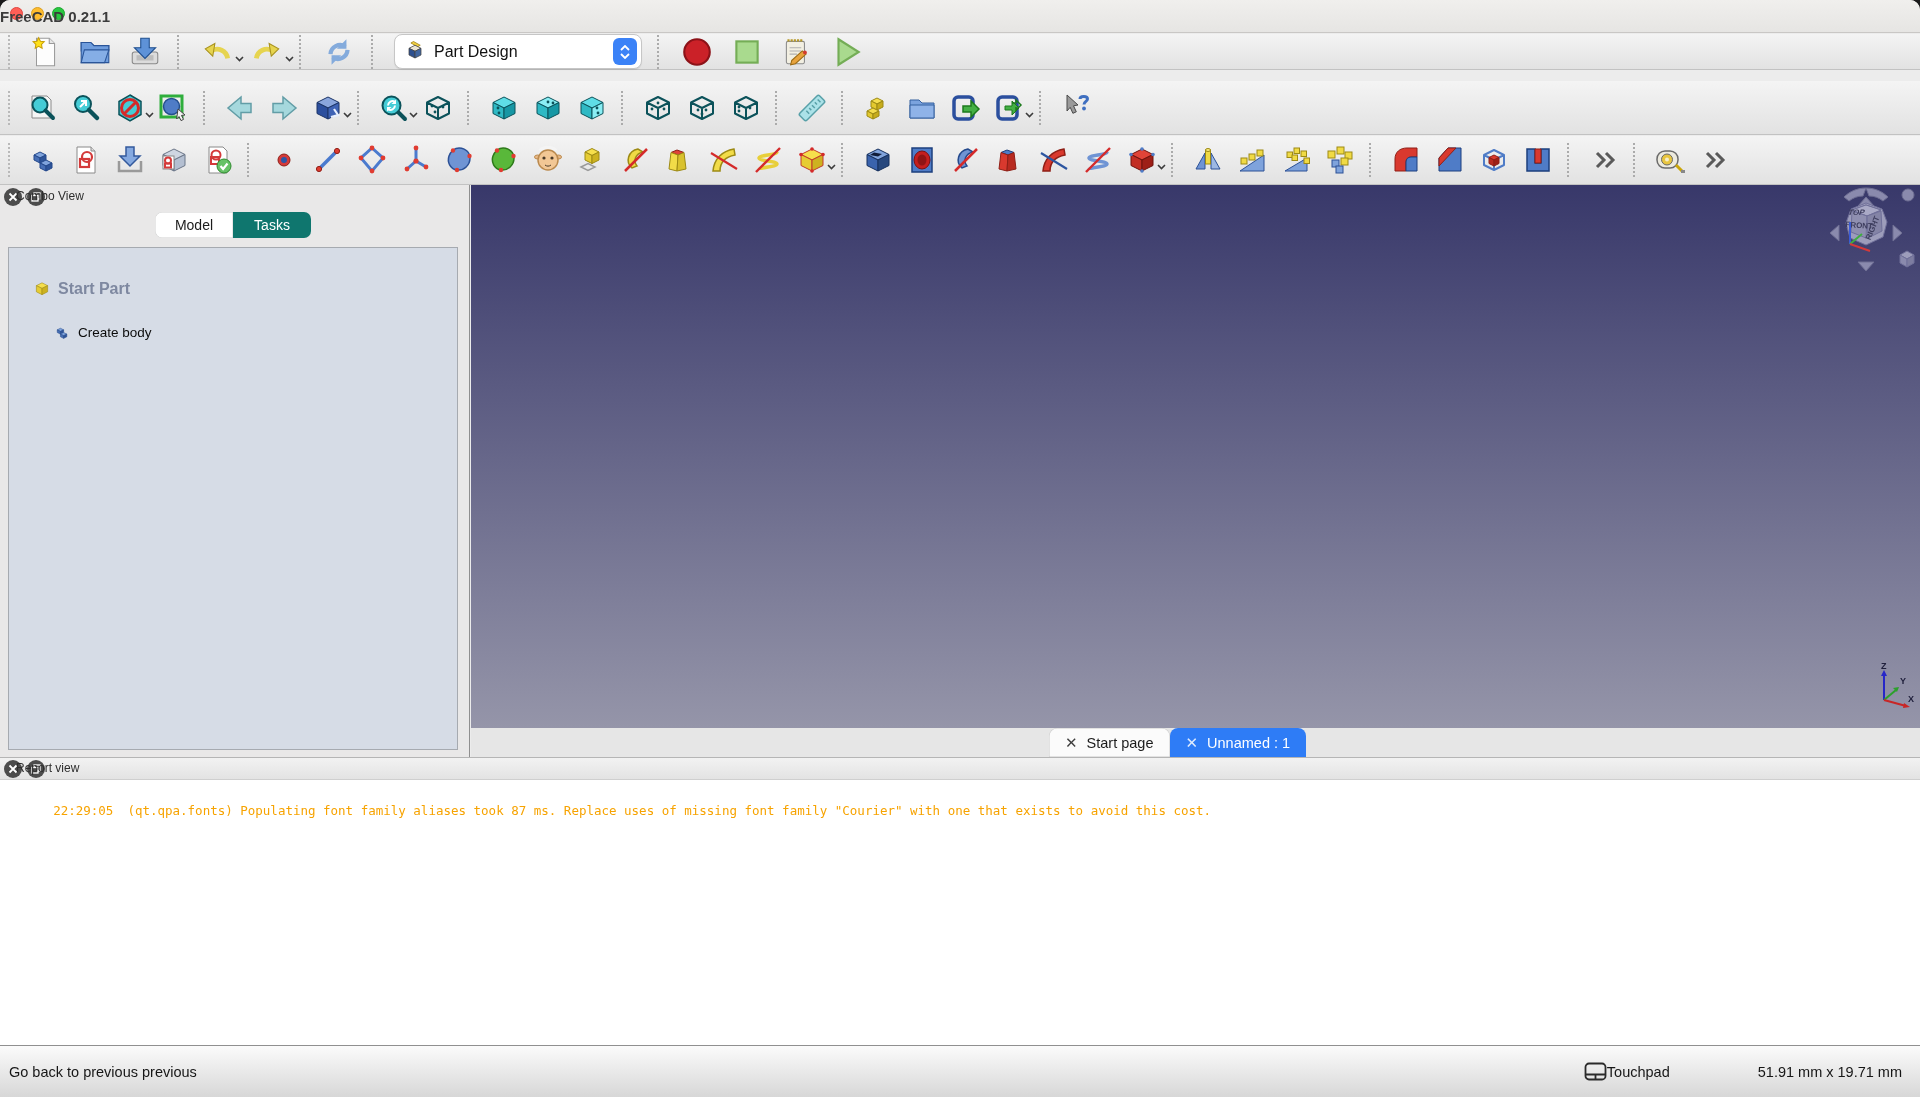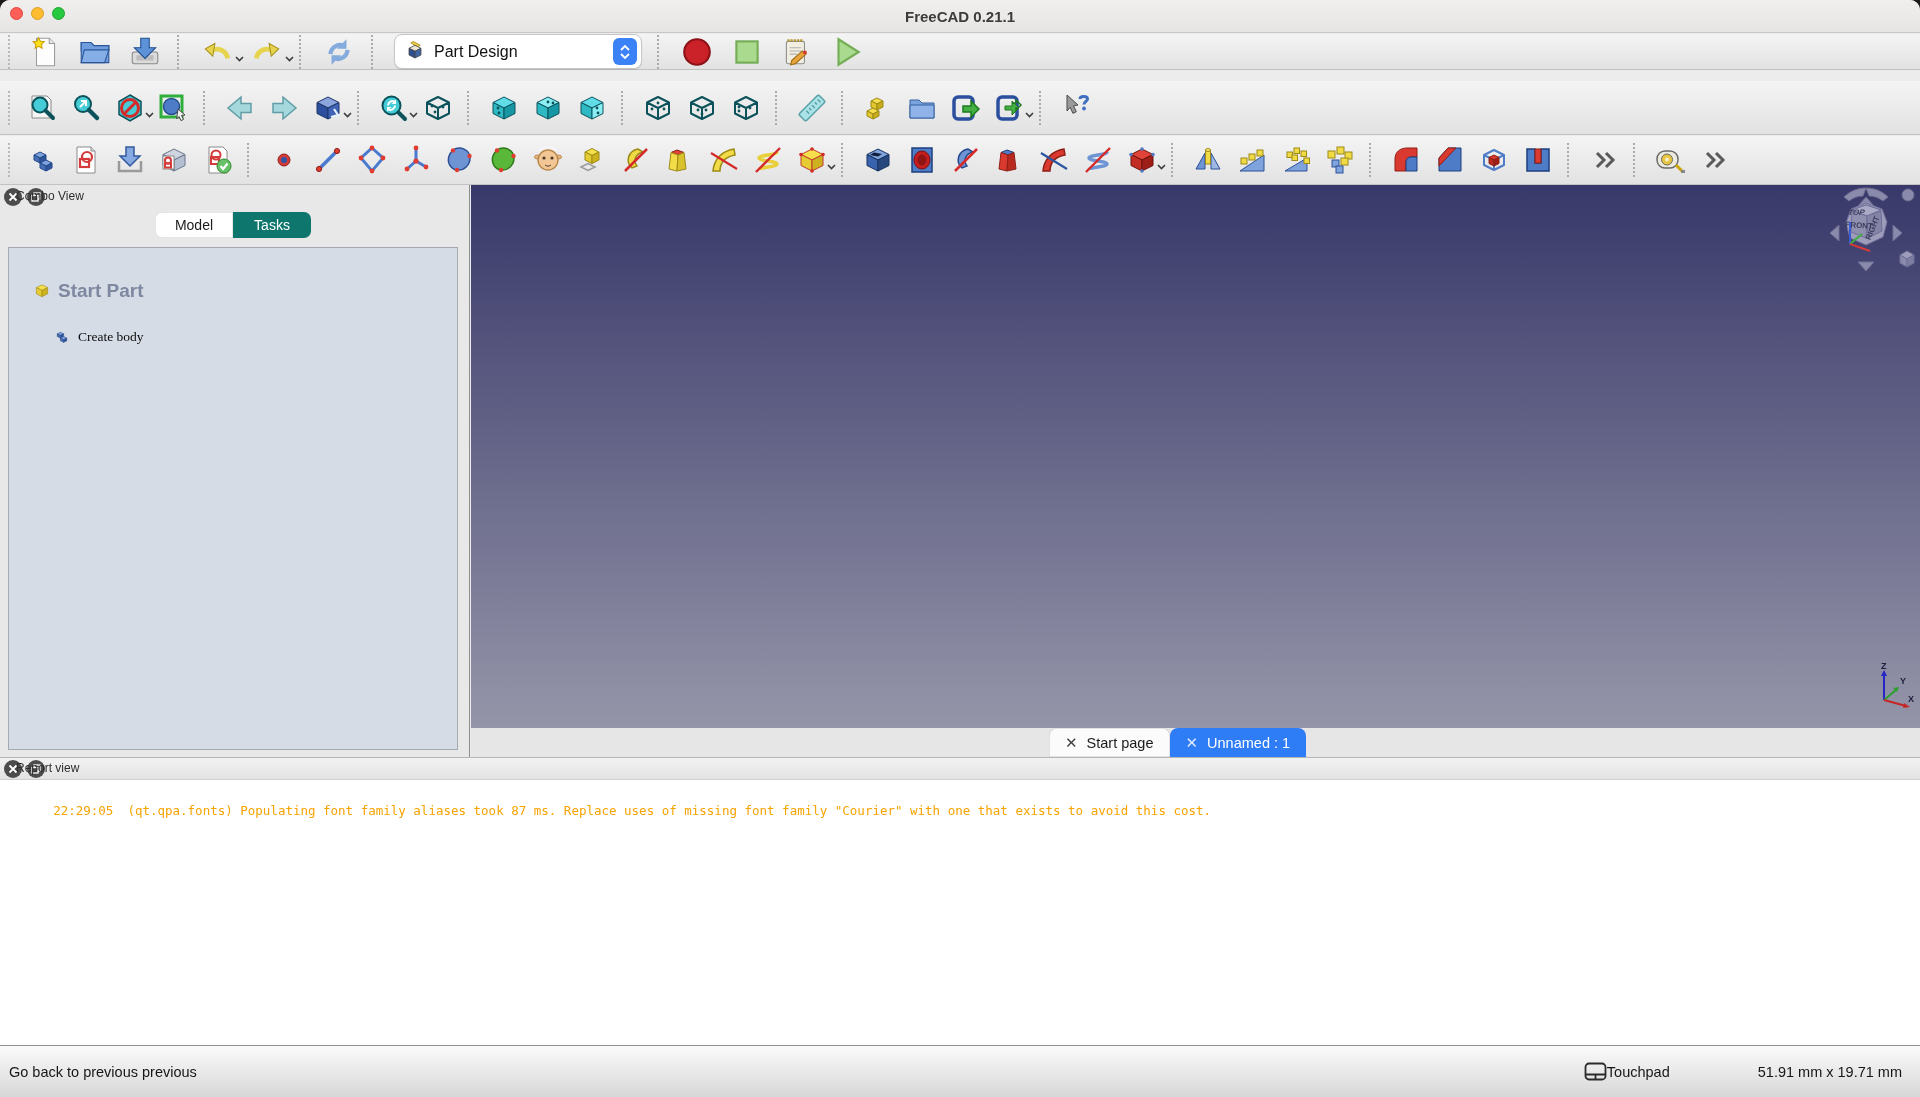--- a/index.html
+++ b/index.html
@@ -4,21 +4,21 @@
 <style>
   * { margin:0; padding:0; box-sizing:border-box; }
   html,body { background:#1a1a1a; font-family:"Liberation Sans", sans-serif; }
   .window { position:relative; width:1920px; height:1097px; background:#ececec; overflow:hidden; border-radius:10px 10px 0 0; }
 
   
   .titlebar { position:absolute; left:0; top:0; right:0; height:33px; background:linear-gradient(#f0efed,#e6e5e3); border-bottom:1px solid #c9c7c5; }
   .traffic { position:absolute; left:10px; top:7px; display:flex; gap:8px; }
   .traffic span { width:13px; height:13px; border-radius:50%; display:block; }
   .tl-red{ background:#ff5f57; border:0.5px solid #e0443e; } .tl-yellow{ background:#febc2e; border:0.5px solid #d89f23; } .tl-green{ background:#28c840; border:0.5px solid #1fa52f; }
-  .win-title { position:absolute; left:0; right:0; top:0; height:33px; line-height:33px; text-align:center; font-size:15px; font-weight:bold; color:#3c3c3c; }
+  .win-title { position:absolute; left:0; right:0; top:0; height:33px; line-height:33px; text-align:left; font-size:15px; font-weight:bold; color:#3c3c3c; }
 
   
   .tbrow { position:absolute; left:0; right:0; display:flex; align-items:center; background:linear-gradient(#f4f4f4,#e2e2e2); border-bottom:1px solid #c2c2c2; padding-left:4px; }
   #tb1 { top:34px; height:36px; }
   #tb2 { top:81px; height:54px; }
   #tb3 { top:136px; height:49px; }
   .tb-btn { position:relative; width:44px; height:42px; display:flex; align-items:center; justify-content:center; background:transparent; border:none; flex:0 0 auto; }
   #tb1 .tb-btn { width:50px; }
   .tb-sep { width:10px; height:34px; border-left:2px dotted #ababab; margin:0 5px 0 7px; flex:0 0 auto; }
   .tb-handle { width:6px; height:34px; border-left:2px dotted #b9b9b9; margin:0 6px 0 4px; flex:0 0 auto; }
@@ -38,22 +38,22 @@
   .dock-header { position:relative; height:24px; }
   .dock-title { position:absolute; left:16px; right:0; top:4px; text-align:left; font-size:12px; color:#2e2e2e; }
   .win-btn { position:absolute; top:3px; width:18px; height:18px; border-radius:50%; background:#4c4c4c; border:none; display:flex; align-items:center; justify-content:center; }
   .win-btn.close { left:4px; } .win-btn.float { left:27px; }
   .combo-tabs { position:absolute; left:155px; top:27px; display:flex; height:26px; }
   .ctab { min-width:78px; padding:0 16px; display:flex; align-items:center; justify-content:center; font-size:14px; border:none; }
   .ctab.model { background:#ffffff; color:#1c1c1c; border-radius:7px 0 0 7px; box-shadow:0 0 0 0.5px #d0d0d0 inset; }
   .ctab.tasks { background:#0f766e; color:#ffffff; border-radius:0 7px 7px 0; }
   .tasks-panel { position:absolute; left:8px; right:11px; top:62px; bottom:7px; background:#d6dce6; border:1px solid #a6aab0; }
   .task-section-header { display:flex; align-items:center; gap:7px; padding:32px 0 0 24px; }
-  .task-section-header .lbl { font-size:19px; font-weight:bold; color:#7e88a0; }
-  .task-item { display:flex; align-items:center; gap:8px; padding:26px 0 0 44px;font-family:Liberation Serif, serif; }
+  .task-section-header .lbl { font-size:16px; font-weight:bold; color:#7e88a0; }
+  .task-item { display:flex; align-items:center; gap:8px; padding:26px 0 0 44px; }
   .task-item .lbl { font-size:13.5px; color:#0c0c0c; }
 
   
   .viewport { position:absolute; left:471px; top:0; right:0; bottom:29px; }
   .navcube { position:absolute; top:-2px; right:2px; }
   .axis-ind { position:absolute; right:6px; bottom:16px; }
 
   
   .mdi-bar { position:absolute; left:471px; right:0; bottom:0; height:29px; background:#e6e6e6; }
   .mdi-tabs { position:absolute; left:578px; top:0; display:flex; height:29px; }

